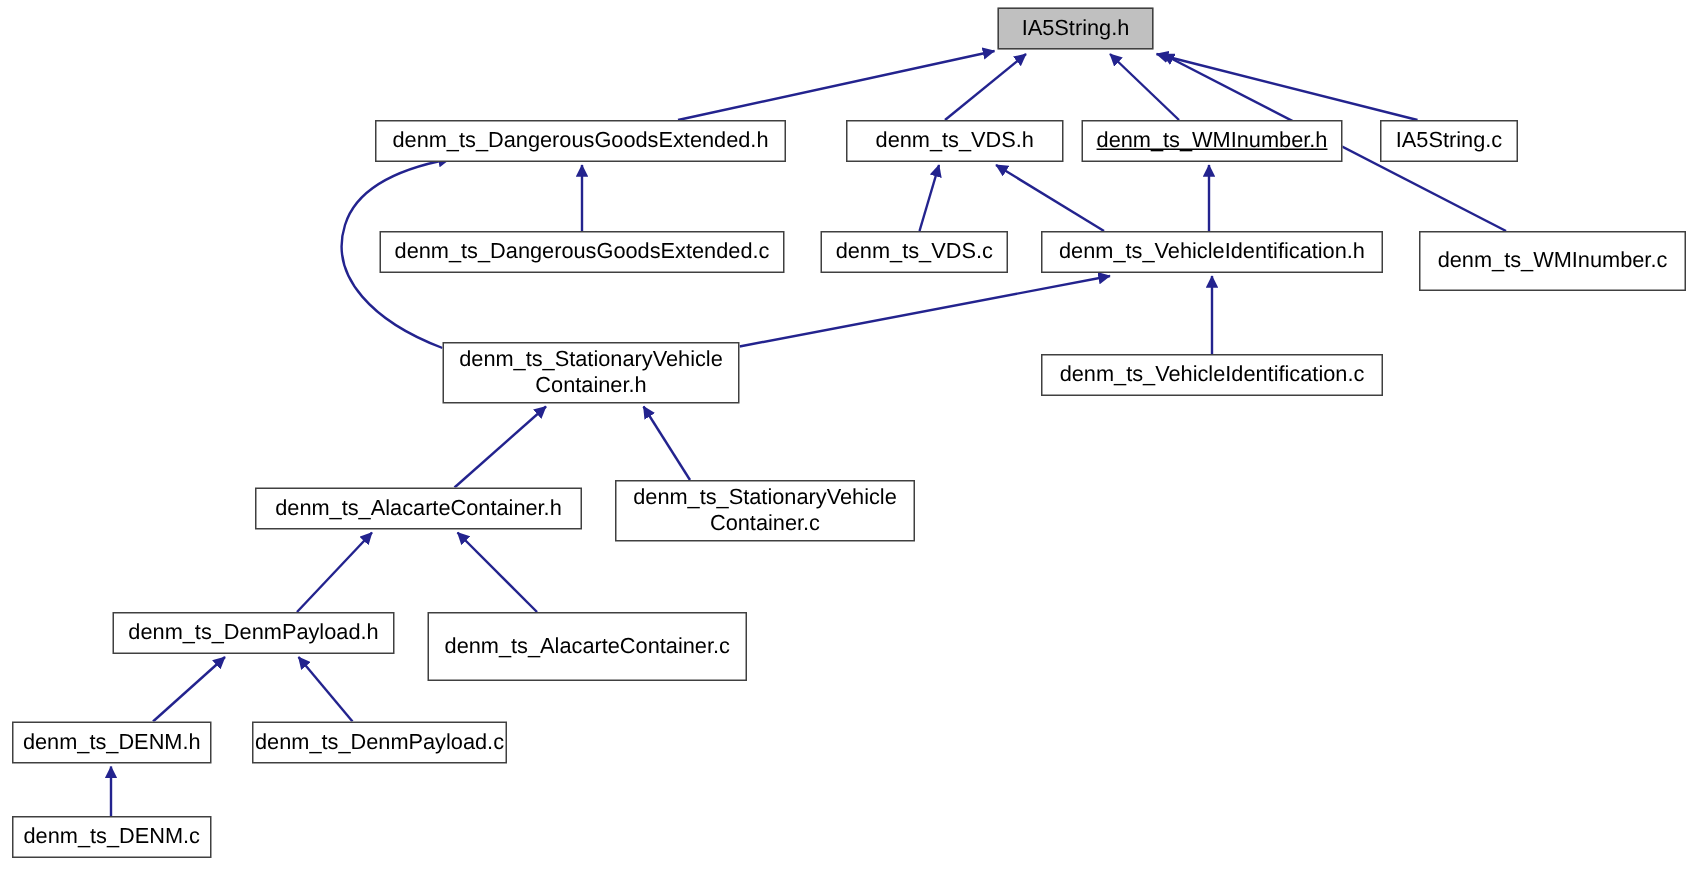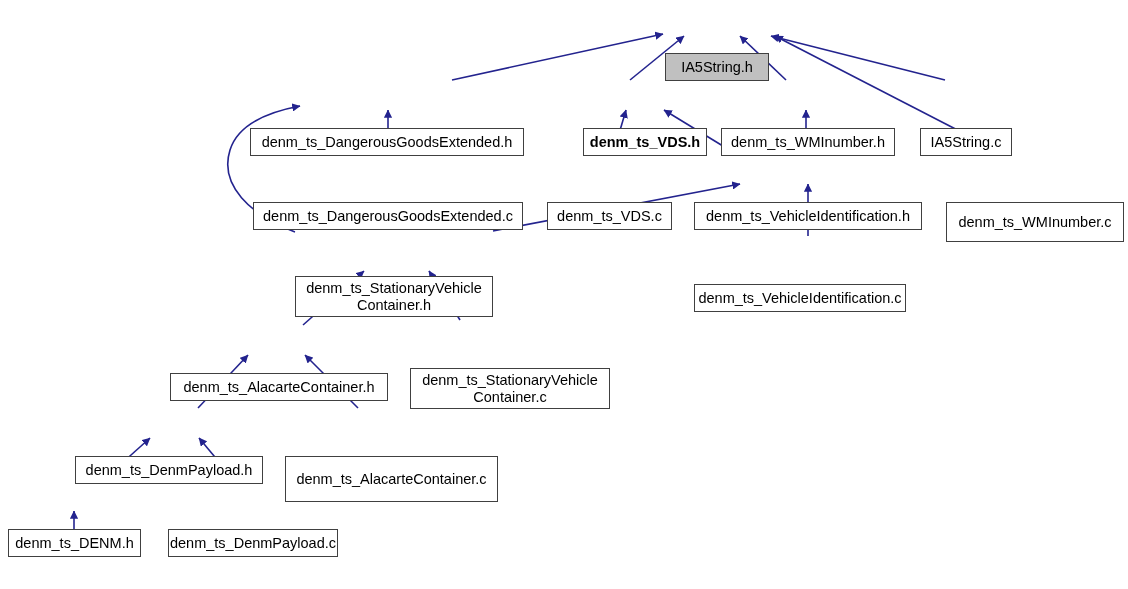--- a/index.html
+++ b/index.html
@@ -30,21 +30,20 @@
     background: #ffffff;
     color: #000000;
     font-size: 14.5px;
     line-height: 17px;
     display: flex;
     align-items: center;
     justify-content: center;
     text-align: center;
     white-space: pre;
     cursor: pointer;
-    margin-top: 48px;
   }
   .gnode.root {
     background: #c0c0c0;
     border: 1px solid #404040;
   }
   .gnode .nlabel {
     display: block;
     width: 100%;
     padding: 0 4px;
   }
@@ -79,30 +78,30 @@
         <path d="M 358,408 L 305,355" fill="none" stroke="#23238e" stroke-width="1.6" marker-end="url(#arrowhead)"></path>
         <path d="M 102,481 L 150,438" fill="none" stroke="#23238e" stroke-width="1.6" marker-end="url(#arrowhead)"></path>
         <path d="M 235,481 L 199,438" fill="none" stroke="#23238e" stroke-width="1.6" marker-end="url(#arrowhead)"></path>
         <path d="M 74,556 L 74,511" fill="none" stroke="#23238e" stroke-width="1.6" marker-end="url(#arrowhead)"></path>
       </g>
   </svg>
 
   <div id="node-group">
       <div class="gnode root" style="left: 665px; top: 5px; width: 104px; height: 28px;"><span class="nlabel">IA5String.h</span></div>
       <div class="gnode" style="left: 250px; top: 80px; width: 274px; height: 28px; text-align: center;"><span class="nlabel">denm_ts_DangerousGoodsExtended.h</span></div>
-      <div class="gnode" style="left: 583px; top: 80px; width: 124px; height: 28px; font-weight: bold;"><span class="nlabel">denm_ts_VDS.h</span></div>
-      <div class="gnode" style="left: 721px; top: 80px; width: 174px; height: 28px;"><span class="nlabel">denm_ts_WMInumber.h</span></div>
+      <div class="gnode" style="left: 564px; top: 80px; width: 145px; height: 28px;"><span class="nlabel">denm_ts_VDS.h</span></div>
+      <div class="gnode" style="left: 721px; top: 80px; width: 174px; height: 28px; text-decoration: underline;"><span class="nlabel">denm_ts_WMInumber.h</span></div>
       <div class="gnode" style="left: 920px; top: 80px; width: 92px; height: 28px;"><span class="nlabel">IA5String.c</span></div>
       <div class="gnode" style="left: 253px; top: 154px; width: 270px; height: 28px;"><span class="nlabel">denm_ts_DangerousGoodsExtended.c</span></div>
       <div class="gnode" style="left: 547px; top: 154px; width: 125px; height: 28px;"><span class="nlabel">denm_ts_VDS.c</span></div>
       <div class="gnode" style="left: 694px; top: 154px; width: 228px; height: 28px;"><span class="nlabel">denm_ts_VehicleIdentification.h</span></div>
       <div class="gnode" style="left: 946px; top: 154px; width: 178px; height: 40px;"><span class="nlabel">denm_ts_WMInumber.c</span></div>
       <div class="gnode" style="left: 295px; top: 228px; width: 198px; height: 41px;"><span class="nlabel">denm_ts_StationaryVehicle
 Container.h</span></div>
-      <div class="gnode" style="left: 694px; top: 236px; width: 212px; height: 28px; text-align: right;"><span class="nlabel">denm_ts_VehicleIdentification.c</span></div>
+      <div class="gnode" style="left: 694px; top: 236px; width: 228px; height: 28px;"><span class="nlabel">denm_ts_VehicleIdentification.c</span></div>
       <div class="gnode" style="left: 170px; top: 325px; width: 218px; height: 28px;"><span class="nlabel">denm_ts_AlacarteContainer.h</span></div>
       <div class="gnode" style="left: 410px; top: 320px; width: 200px; height: 41px;"><span class="nlabel">denm_ts_StationaryVehicle
 Container.c</span></div>
       <div class="gnode" style="left: 75px; top: 408px; width: 188px; height: 28px;"><span class="nlabel">denm_ts_DenmPayload.h</span></div>
       <div class="gnode" style="left: 285px; top: 408px; width: 213px; height: 46px;"><span class="nlabel">denm_ts_AlacarteContainer.c</span></div>
       <div class="gnode" style="left: 8px; top: 481px; width: 133px; height: 28px;"><span class="nlabel">denm_ts_DENM.h</span></div>
       <div class="gnode" style="left: 168px; top: 481px; width: 170px; height: 28px;"><span class="nlabel">denm_ts_DenmPayload.c</span></div>
       <div class="gnode" style="left: 8px; top: 544px; width: 133px; height: 28px; text-align: center;"><span class="nlabel">denm_ts_DENM.c</span></div>
     </div>
 

